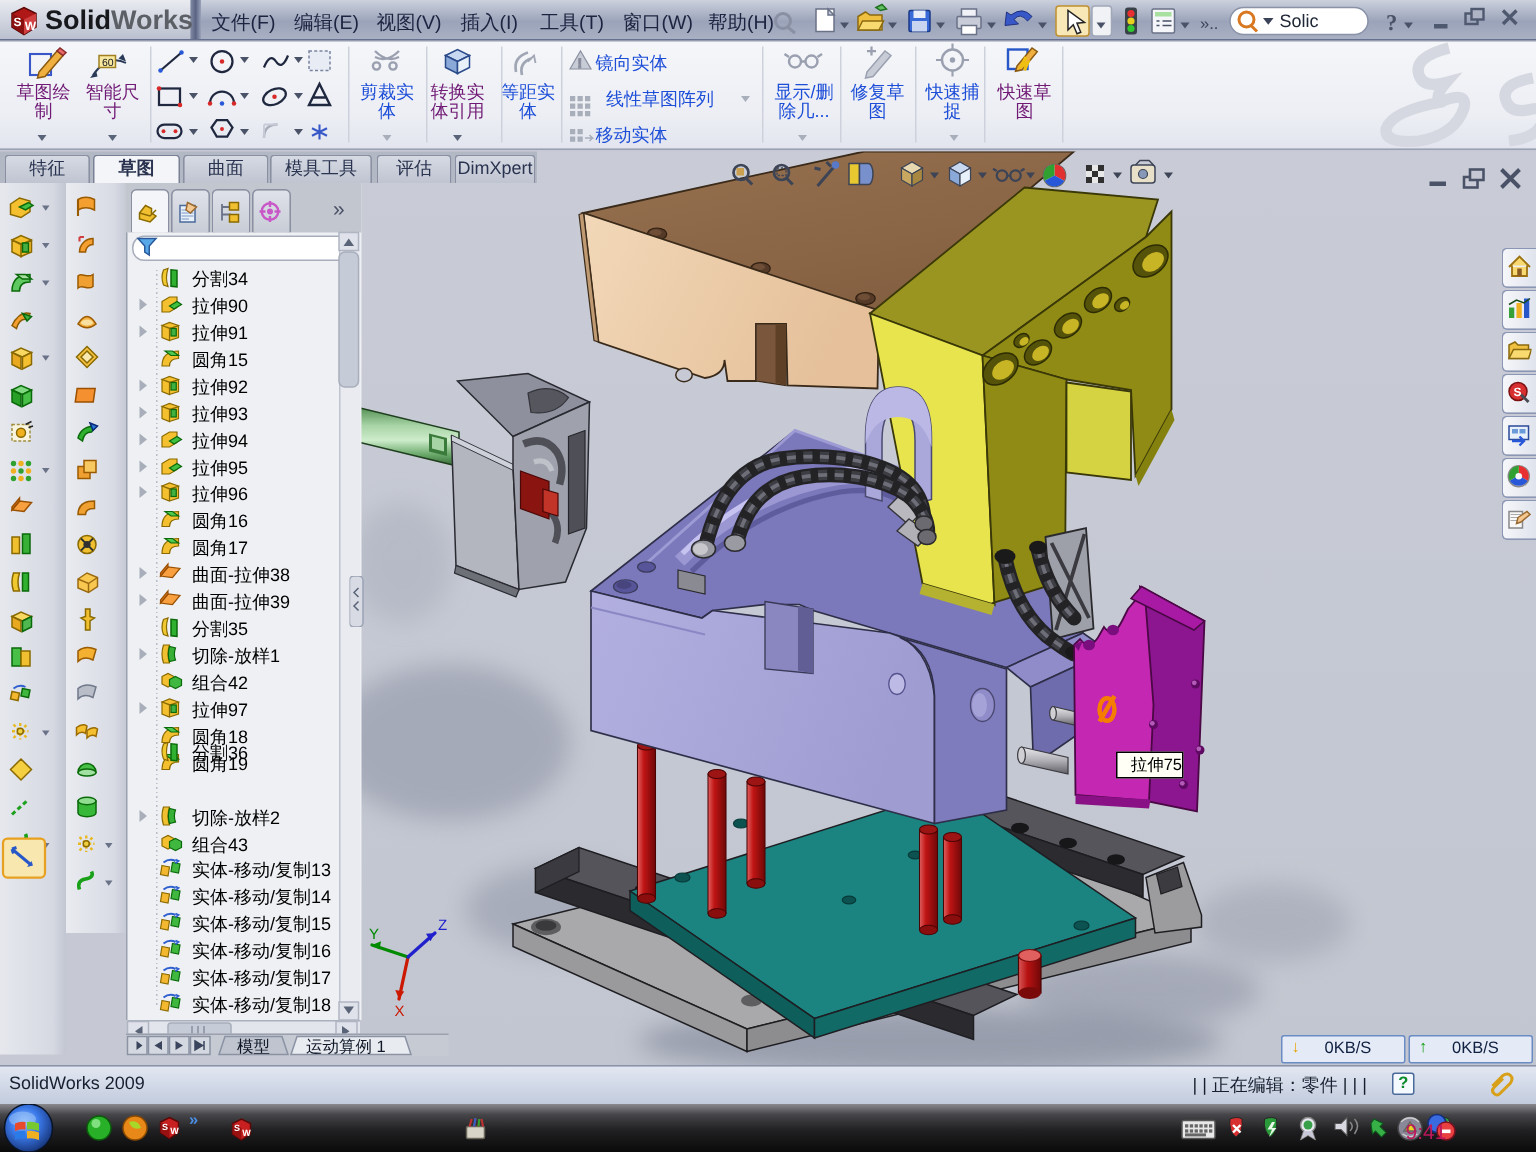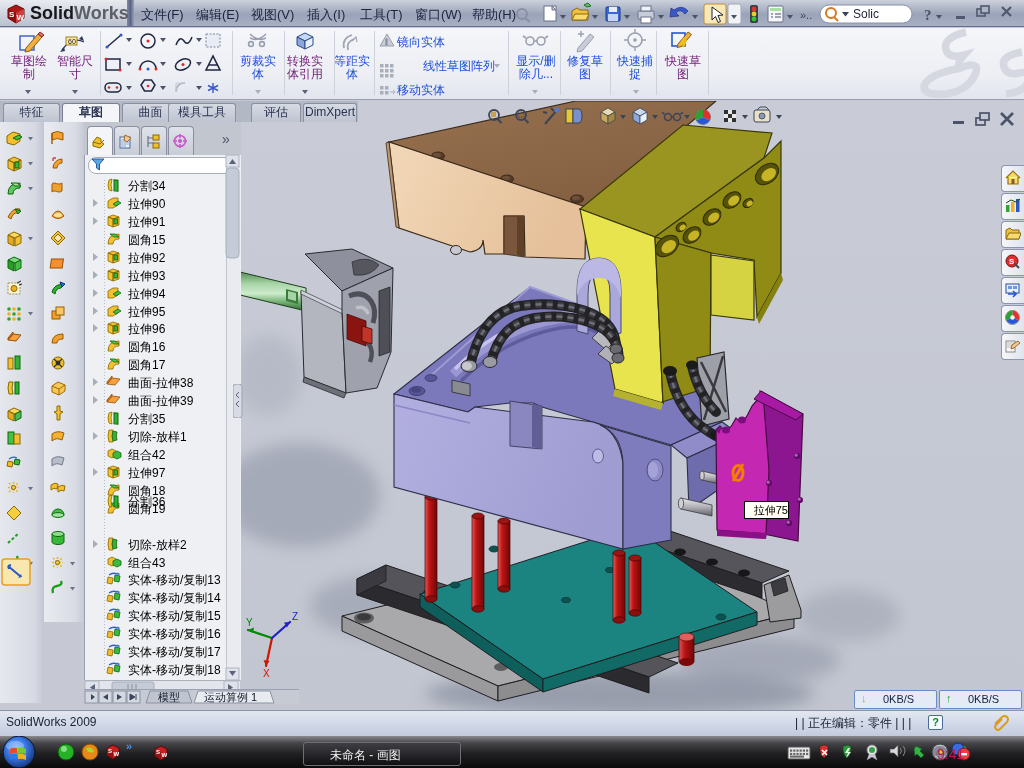--- a/index.html
+++ b/index.html
@@ -65,21 +65,21 @@
 <div class="abs rbtxt" style="left:6px;top:55px;width:46px">草图绘<br>制</div>
 <div class="abs rbtxt" style="left:52px;top:55px;width:46px">智能尺<br>寸</div>
 <div class="abs dd" style="left:25px;top:90px"></div>
 <div class="abs dd" style="left:72px;top:90px"></div>
 <div class="abs rbtxt rgray" style="left:236px;top:55px;width:44px">剪裁实<br>体</div>
 <div class="abs rbtxt" style="left:280px;top:55px;width:50px">转换实<br>体引用</div>
 <div class="abs rbtxt rgray" style="left:330px;top:55px;width:44px">等距实<br>体</div>
 <div class="abs dd ddg" style="left:255px;top:90px"></div>
 <div class="abs dd" style="left:302px;top:90px"></div>
 <div class="abs rbtxt rgray" style="left:397px;top:36px;width:76px;text-align:left">镜向实体</div>
-<div class="abs rbtxt rgray" style="left:409px;top:60px;width:86px;text-align:right">线性草图阵列</div>
+<div class="abs rbtxt rgray" style="left:397px;top:60px;width:86px;text-align:center">线性草图阵列</div>
 <div class="abs rbtxt rgray" style="left:397px;top:84px;width:76px;text-align:left">移动实体</div>
 <div class="abs dd ddg" style="left:494px;top:64px"></div>
 <div class="abs rbtxt rgray" style="left:512px;top:55px;width:48px">显示/删<br>除几...</div>
 <div class="abs rbtxt rgray" style="left:562px;top:55px;width:46px">修复草<br>图</div>
 <div class="abs rbtxt rgray" style="left:612px;top:55px;width:46px">快速捕<br>捉</div>
 <div class="abs rbtxt" style="left:660px;top:55px;width:46px">快速草<br>图</div>
 <div class="abs dd ddg" style="left:532px;top:90px"></div>
 <div class="abs dd ddg" style="left:633px;top:90px"></div>
 <div class="abs vsep" style="left:100px"></div>
 <div class="abs vsep" style="left:232px"></div>
@@ -93,21 +93,21 @@
 <div class="abs vsep" style="left:708px"></div>
 <svg class="abs" style="left:898px;top:26px" width="144" height="74" viewBox="0 0 144 74">
  <path d="M68 6 Q44 12 48 24 Q51 33 66 29 Q58 38 62 44" fill="none" stroke="#d5d8e0" stroke-width="7.5"></path>
  <path d="M63 42 Q30 48 26 60 Q25 70 48 68 Q72 64 78 46 Q80 38 72 39 Q66 40 63 42 Z" fill="none" stroke="#d5d8e0" stroke-width="7.5"></path>
  <path d="M124 26 Q102 30 106 41 Q109 50 122 47 Q134 44 130 56 Q126 66 108 68" fill="none" stroke="#d5d8e0" stroke-width="7.5"></path>
 </svg>
 <div class="abs" id="tabstrip"></div>
 <div class="abs ctab" style="left:3px;width:57px">特征</div>
 <div class="abs ctab act" style="left:62px;width:58px">草图</div>
 <div class="abs ctab" style="left:122px;width:57px">曲面</div>
-<div class="abs ctab" style="left:168px;width:68px">模具工具</div>
+<div class="abs ctab" style="left:180px;width:68px">模具工具</div>
 <div class="abs ctab" style="left:251px;width:50px">评估</div>
 <div class="abs ctab" style="left:303px;width:54px">DimXpert</div>
 <div class="abs" id="viewport"></div>
 <svg class="abs" id="vpsvg" viewBox="240 101 784 609">
 <defs>
 <filter id="blur8" x="-50%" y="-50%" width="200%" height="200%">
           <feGaussianBlur stdDeviation="8"></feGaussianBlur>
         </filter>
 <filter id="blur5" x="-50%" y="-50%" width="200%" height="200%">
           <feGaussianBlur stdDeviation="5"></feGaussianBlur>
@@ -1102,17 +1102,16 @@
       <circle cx="940" cy="16" r="8" fill="#888898" stroke="#444"></circle>
       <path d="M934 12 a8 8 0 0 1 12 0 M935 20 a8 8 0 0 0 10 0" stroke="#ccc" fill="none"></path>
       <path d="M936 18 l8 0 -4 -6 z" fill="#f0d020" stroke="#666"></path>
       <text x="938.5" y="17.5" font-size="5" fill="#222">!</text>
       <path d="M958 10 q5 -2 8 0 q1 8 -4 12 q-5 -4 -4 -12 z" fill="#30a040" stroke="#222" stroke-width="0.6"></path>
       <path d="M960 13 l2 4 4 -5" stroke="#fff" stroke-width="1.6" fill="none"></path>
       <circle cx="958" cy="13" r="6" fill="#3a6ae0" stroke="#15307a"></circle>
       <circle cx="964" cy="18" r="6" fill="#e84040" stroke="#7a1020"></circle>
       <rect x="961" y="17" width="6" height="2.4" fill="#fff"></rect>
     </svg>
-<div class="abs tbtn" style="left:303px;width:158px;background:linear-gradient(#3e3e44,#232327 60%,#111114)"><span style="margin-left:26px">未命名 - 画图</span></div>
 <div class="abs" style="left:937px;top:746px;font-size:14px;color:#be185d">9:41</div>
 <svg class="abs" style="left:992px;top:714px" width="18" height="18" viewBox="0 0 18 18">
       <path d="M3 10 L10 3 q3 -2 5 0 t0 5 L8 15 q-2 2 -4 0 t0 -4 l6 -6" fill="none" stroke="#d8a018" stroke-width="2"></path>
     </svg>
 </div>
 </body></html>

